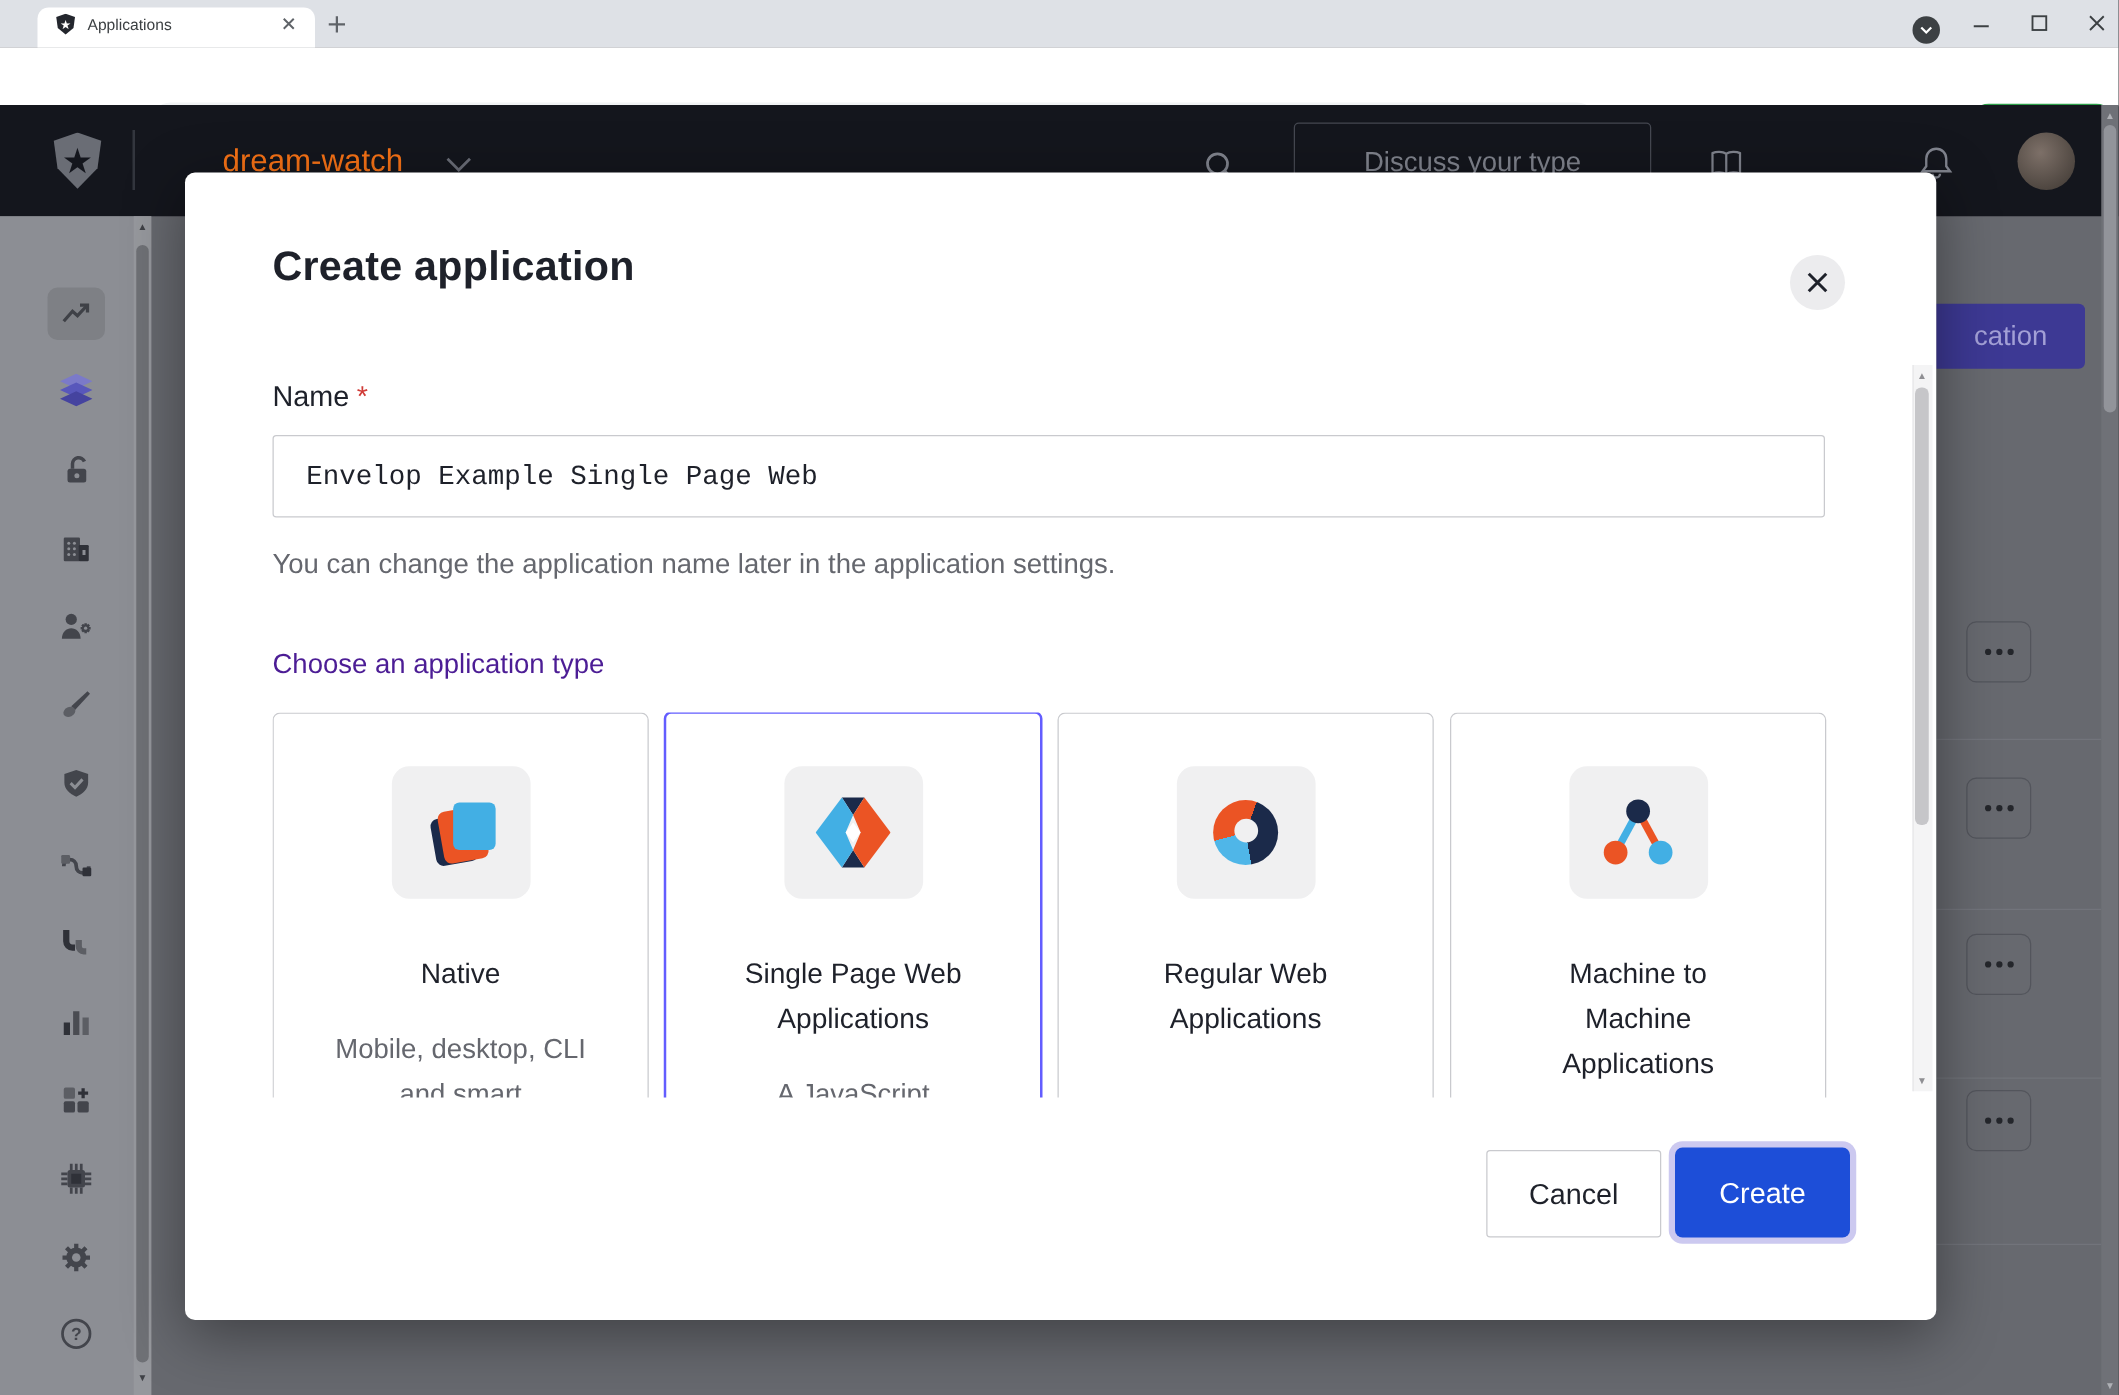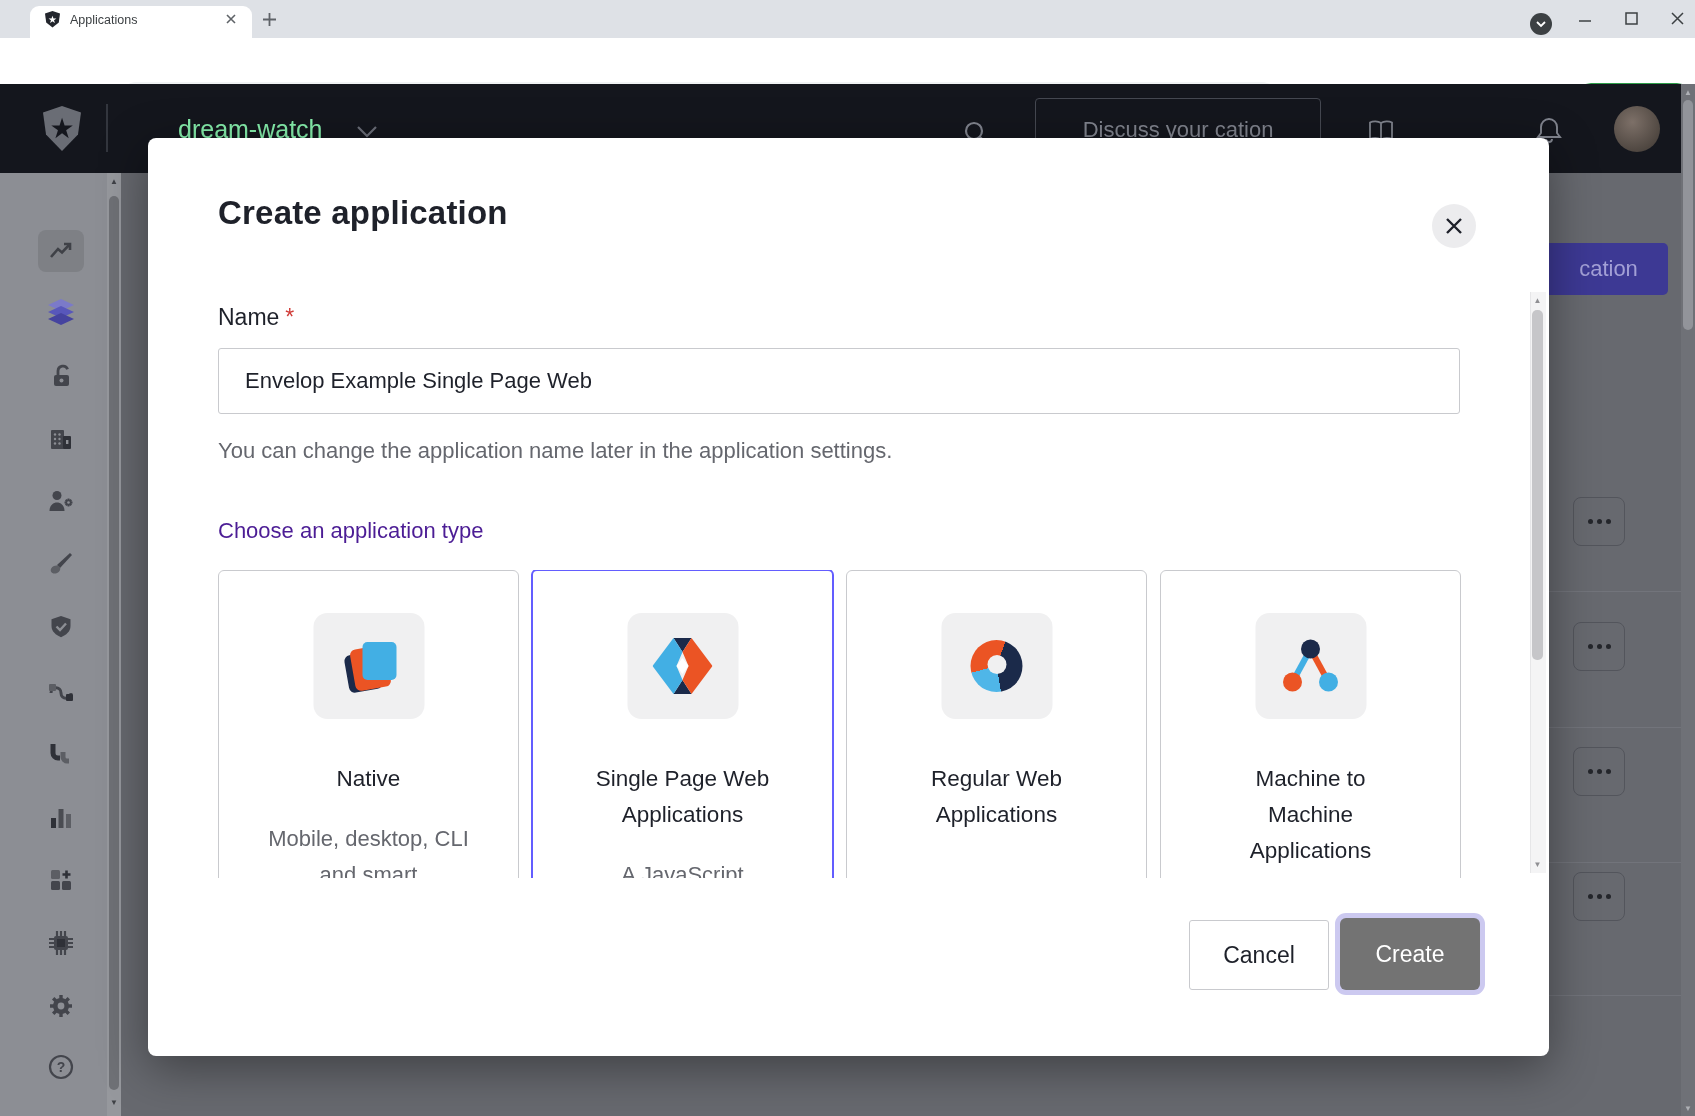--- a/index.html
+++ b/index.html
@@ -38,41 +38,41 @@
   .sb-arrow{font-size:8px;line-height:10px;width:14px;text-align:center;}
   
   #modal{left:148px;top:138px;width:1401px;height:918px;background:#fff;border-radius:8px;
       box-shadow:0 12px 48px rgba(0,0,0,.4);}
   #modal-title{left:70px;top:56px;font-size:33px;font-weight:600;color:#1e212a;letter-spacing:.2px;}
   #modal-close{left:1284px;top:66px;width:44px;height:44px;border-radius:50%;background:#ececee;
       display:flex;align-items:center;justify-content:center;}
   #name-label{left:70px;top:166px;font-size:23px;color:#1e212a;}
   #name-label .req{color:#D03C38;margin-left:6px;}
   #name-input{left:70px;top:210px;width:1214px;height:64px;border:1px solid #c9cace;border-radius:3px;
-      font-family:Liberation Sans, sans-serif;font-size:22px;color:#1e212a;padding:0 0 0 26px;outline:none;}
+      font-family:Liberation Mono, monospace;font-size:22px;color:#1e212a;padding:0 0 0 26px;outline:none;}
   #name-helper{left:70px;top:300px;font-size:22px;color:#65676e;}
   #choose-label{left:70px;top:380px;font-size:22px;color:#4c1d95;}
   #cards{left:70px;top:432px;width:1246px;height:308px;overflow:hidden;}
   .card{position:absolute;top:0;width:299px;height:400px;border:1px solid #c9cace;border-radius:6px;background:#fff;}
   .card.sel{border:2px solid #635DFF;margin:-1px;}
   .tile{position:absolute;left:50%;transform:translateX(-50%);top:42px;width:111px;height:106px;
       background:#f0f0f1;border-radius:14px;display:flex;align-items:center;justify-content:center;}
   .card-title{position:absolute;top:190px;left:0;width:100%;text-align:center;font-size:22.5px;
       line-height:36px;color:#1e212a;}
   .card-title span{display:inline-block;max-width:215px;}
   .card:nth-child(4) .card-title span{max-width:160px;}
   .card-desc{position:absolute;top:250px;left:0;width:100%;text-align:center;font-size:22px;
       line-height:36px;color:#65676e;}
   .card-desc span{display:inline-block;max-width:210px;text-align:center;}
   .two-line .card-desc{top:286px;}
   #modal-scroll{left:1382px;top:154px;width:15px;height:581px;background:#f4f4f5;border-left:1px solid #e6e6e8;}
   #modal-thumb{left:1384px;top:172px;width:11px;height:350px;background:#c6c6c9;border-radius:5px;}
   #cancel-btn{left:1041px;top:782px;width:138px;height:68px;background:#fff;border:1px solid #c9cace;
       border-radius:3px;font-size:23px;color:#1e212a;display:flex;align-items:center;justify-content:center;}
-  #create-btn{left:1192px;top:780px;width:140px;height:72px;background:#737373;border-radius:6px;
+  #create-btn{left:1192px;top:780px;width:140px;height:72px;background:#1d4ed8;border-radius:6px;
       box-shadow:0 0 0 5px #CCC9F0;font-size:23px;font-weight:500;color:#fff;
       display:flex;align-items:center;justify-content:center;}
   .donut{width:52px;height:52px;border-radius:50%;position:relative;
       background:conic-gradient(#EB5424 0 20deg,#1B2A4A 20deg 170deg,#4FB6E8 170deg 255deg,#EB5424 255deg 360deg);}
   .donut i{position:absolute;left:17px;top:15px;width:19px;height:19px;border-radius:50%;background:#f0f0f1;}
   svg{display:block;}
 </style>
 </head>
 <body>
 
@@ -182,30 +182,30 @@
         </svg>
     </div>
   </div>
 
   <div class="abs" id="a0header">
     <svg class="abs" style="left:41px;top:22px" width="42" height="46" viewBox="0 0 42 46">
         <path d="M21 0 L40 6.5 L37 28.5 L21 45 L5 28.5 L2 6.5 Z" fill="#6a6d75"></path>
         <text x="21" y="32" font-size="28" fill="#14161D" text-anchor="middle">★</text>
       </svg>
     <div class="abs" style="left:106px;top:20px;width:2px;height:48px;background:#33363e;"></div>
-    <div class="abs" style="left:178px;top:31px;font-size:25px;font-weight:500;color:#86efac;">dream-watch</div>
+    <div class="abs" style="left:178px;top:31px;font-size:25px;font-weight:500;color:#f97316;">dream-watch</div>
     <svg class="abs" style="left:356px;top:41px" width="22" height="13">
         <path d="M2 2 L11 11 L20 2" stroke="#6b6e78" stroke-width="2.2" fill="none"></path>
       </svg>
     <svg class="abs" style="left:964px;top:37px" width="24" height="24">
         <circle cx="10" cy="10" r="8" fill="none" stroke="#81848e" stroke-width="2.2"></circle>
         <path d="M16 16 L23 23" stroke="#81848e" stroke-width="2.2"></path>
       </svg>
     <div class="abs" style="left:1035px;top:14px;width:284px;height:62px;border:1px solid #454851;border-radius:4px;display:flex;align-items:center;justify-content:center;font-size:22px;color:#81848e;">
-        <span>Discuss your cation</span>
+        <span>Discuss your type</span>
       </div>
     <svg class="abs" style="left:1368px;top:36px" width="26" height="22">
         <path d="M13 3 C10 1 5 1 2 2.5 V19 c3-1.5 8-1.5 11 .5 c3-2 8-2 11-.5 V2.5 C21 1 16 1 13 3 Z M13 3 V19.5" fill="none" stroke="#81848e" stroke-width="1.8"></path>
       </svg>
     <div class="abs" style="left:1403px;top:34px;font-size:24px;color:#81848e;margin-top:35px;">Docs</div>
     <svg class="abs" style="left:1536px;top:33px" width="26" height="28">
         <path d="M13 2 a8 8 0 0 1 8 8 v6 l3 4 H2 l3-4 v-6 a8 8 0 0 1 8-8 Z M10 22 a3 3 0 0 0 6 0" fill="none" stroke="#81848e" stroke-width="1.9"></path>
       </svg>
     <div class="abs" style="left:1614px;top:22px;width:46px;height:46px;border-radius:50%;background:radial-gradient(circle at 40% 35%,#7d7068,#4d453f 75%);"></div>
   </div>

